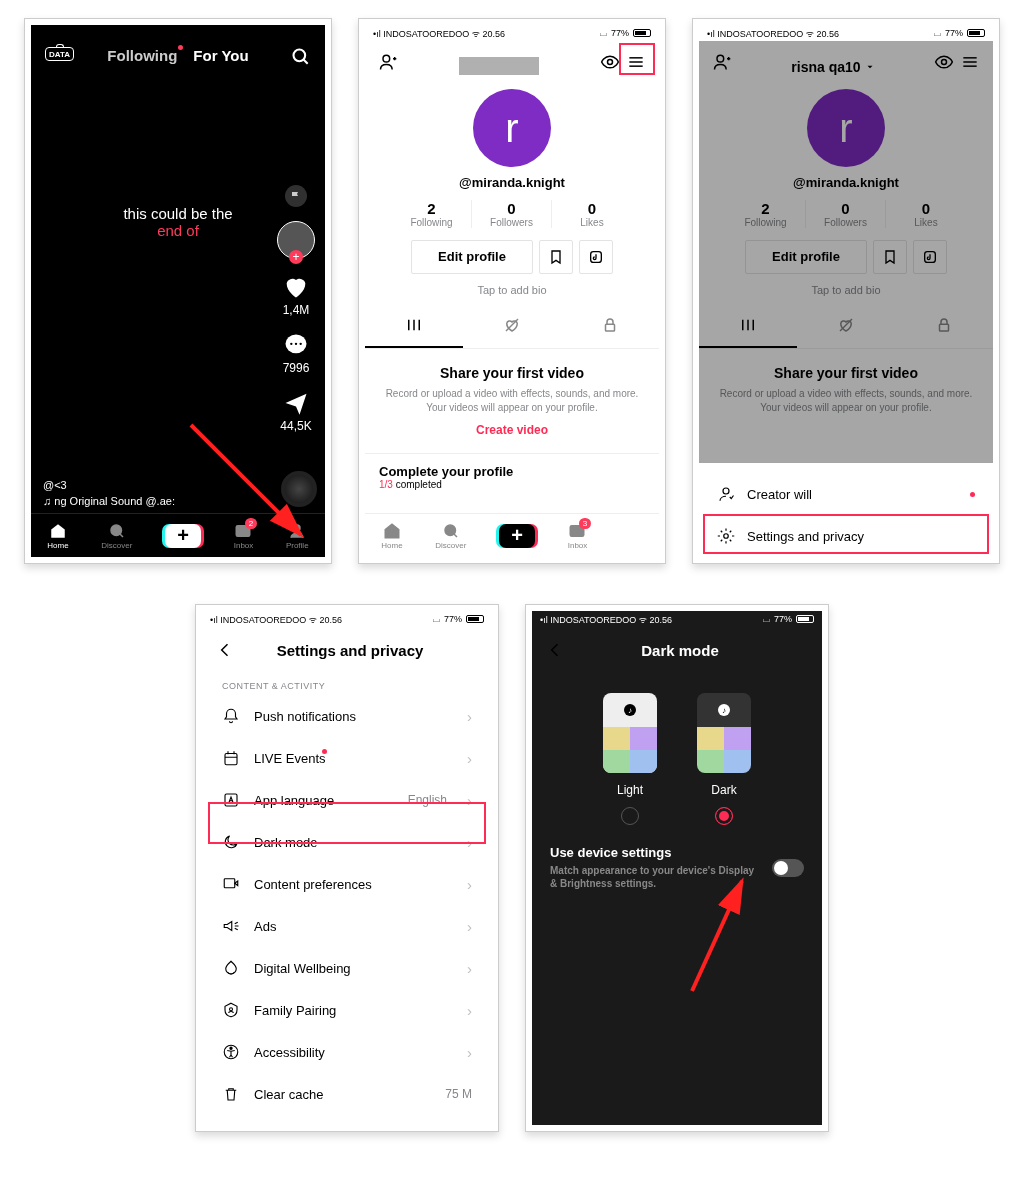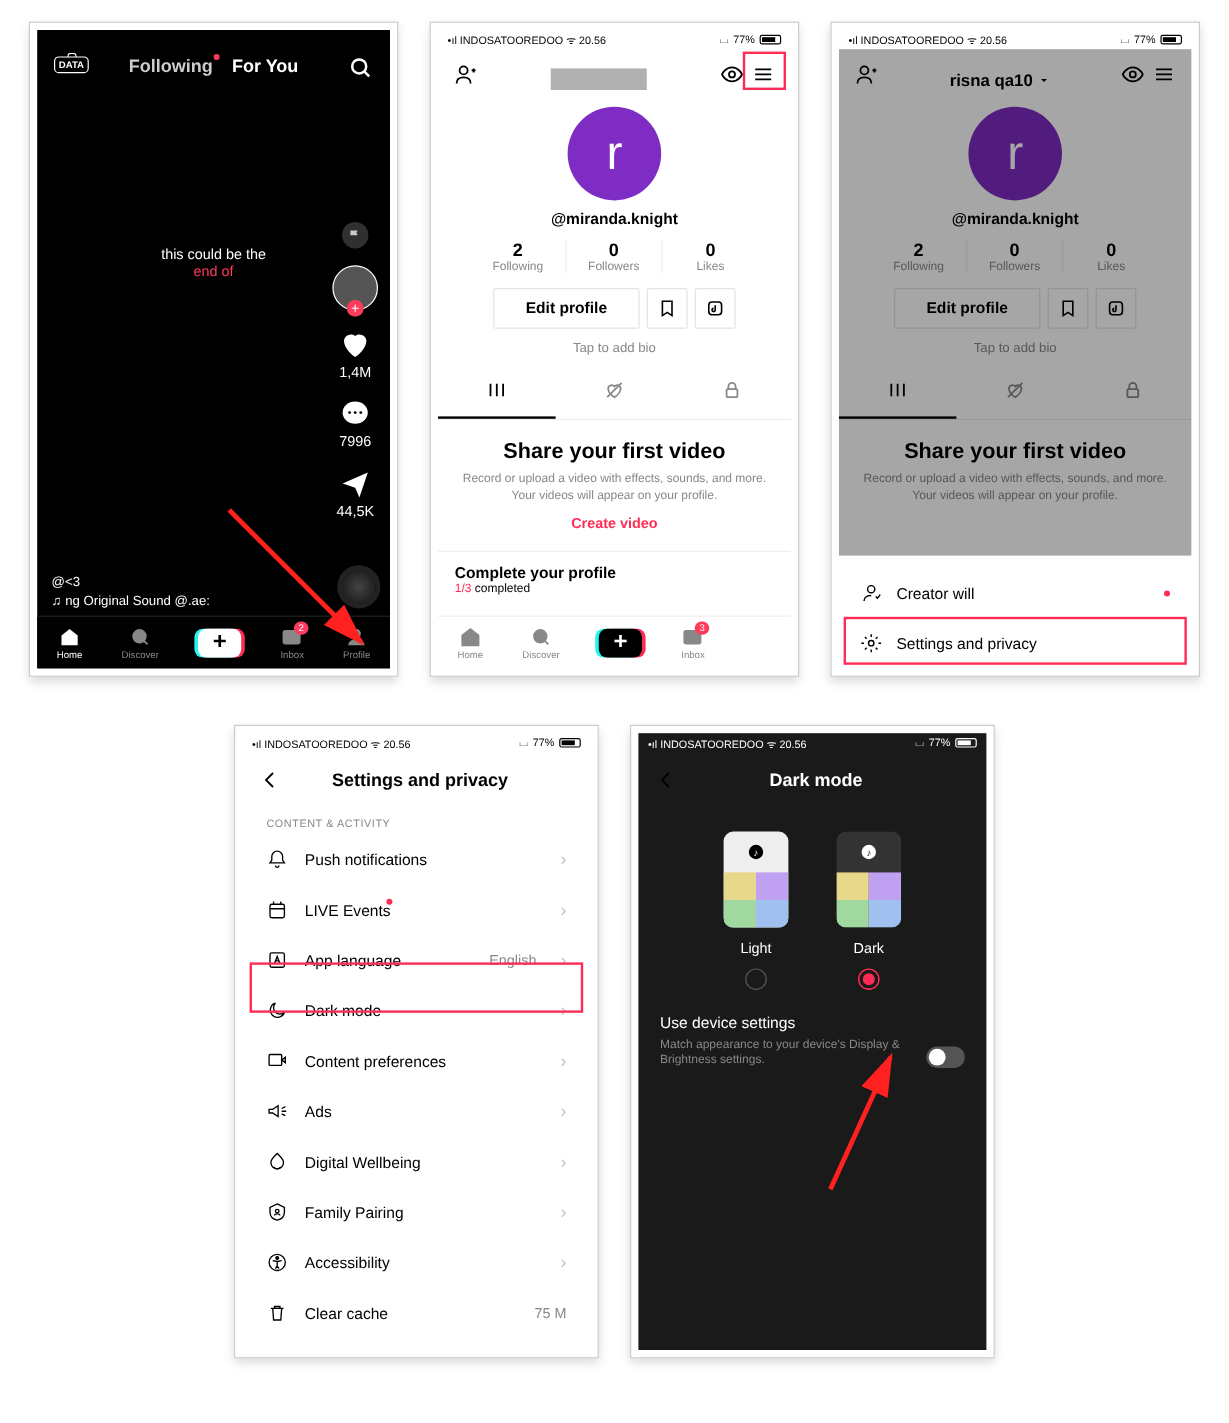--- a/index.html
+++ b/index.html
@@ -17,21 +17,21 @@
   .sb-batt::after { content:''; position:absolute; left:1px; top:1px; bottom:1px; width:70%; background: currentColor; }
 
   
   .feed { position: relative; height: 100%; }
   .feed-top { position: absolute; top: 22px; left: 0; right: 0; display: flex; justify-content: center; gap: 16px; color: #fff; font-size: 15px; font-weight: 600; align-items: center; }
   .feed-top .following { color: #ccc; position: relative; }
   .feed-top .following::after { content:''; position:absolute; top:-2px; right:-6px; width:5px; height:5px; background:#ff3b5c; border-radius:50%; }
   .live { position: absolute; left: 14px; top: 22px; color: #fff; font-size: 8px; font-weight: 700; border: 1.5px solid #fff; border-radius: 4px; padding: 2px 3px 1px; }
   .live::before { content: ''; position: absolute; top: -4px; left: 50%; transform: translateX(-50%); width: 6px; height: 3px; border: 1.5px solid #fff; border-bottom: none; border-radius: 3px 3px 0 0; }
   .search-icon { position: absolute; right: 14px; top: 22px; color: #fff; }
-  .caption { position: absolute; left: 50%; transform: translateX(-50%); top: 180px; color: #fff; font-size: 12px; text-align: center; }
+  .caption { position: absolute; left: 50%; transform: translateX(-50%); top: 180px; color: #fff; font-size: 15px; text-align: center; }
   .caption .red { color: #ff3b5c; }
   .rside { position: absolute; right: 10px; top: 160px; display: flex; flex-direction: column; gap: 14px; align-items: center; color: #fff; }
   .flag { width: 22px; height: 22px; border-radius: 50%; background: rgba(60,60,60,.8); display:flex; align-items:center; justify-content:center; }
   .pp { width: 38px; height: 38px; border-radius: 50%; background: #555; border: 1.5px solid #fff; position: relative; }
   .pp::after { content:'+'; position:absolute; bottom:-6px; left:50%; transform:translateX(-50%); width:14px; height:14px; background:#ff3b5c; border-radius:50%; color:#fff; font-size:12px; line-height:14px; text-align:center; }
   .icn { display: flex; flex-direction: column; align-items: center; gap: 2px; }
   .icn svg { width: 28px; height: 28px; fill: #fff; }
   .icn span { font-size: 12px; text-align: center; }
   .disc { position: absolute; bottom: 50px; right: 8px; width: 36px; height: 36px; border-radius: 50%; background: radial-gradient(#444, #111); border: 4px solid #222; }
   .feed-bottom { position: absolute; left: 12px; bottom: 50px; color: #fff; font-size: 11px; display:flex; flex-direction:column; gap:4px; }
@@ -58,21 +58,21 @@
   .btns { display:flex; justify-content:center; gap:6px; margin-bottom:10px; }
   .btns .edit { border:1px solid #e3e3e4; padding:8px 26px; font-size:13px; font-weight:600; border-radius:2px; }
   .btns .sq { border:1px solid #e3e3e4; width:34px; height:34px; display:flex; align-items:center; justify-content:center; border-radius:2px; }
   .bio { text-align:center; font-size:11px; color:#86878b; margin-bottom:12px; }
   .tabs { display:flex; border-bottom:1px solid #eee; }
   .tab { flex:1; text-align:center; padding:8px 0; }
   .tab svg { width: 18px; height: 18px; stroke:#888; fill:none; }
   .tab.active { border-bottom: 2px solid #000; }
   .tab.active svg { stroke: #000; }
   .share { padding: 16px 20px; text-align:center; }
-  .share h4 { font-size: 18px; margin-bottom:6px; }
+  .share h4 { font-size: 14px; margin-bottom:6px; }
   .share p { font-size: 10px; color:#86878b; line-height:1.4; margin-bottom:8px; }
   .share .cv { color:#fe2c55; font-size:12px; font-weight:600; }
   .complete { border-top:1px solid #eee; padding:10px 14px; }
   .complete h5 { font-size:13px; }
   .complete p { font-size:10px; }
   .complete .onethree { color:#fe2c55; }
   .nav.light { background:#fff; border-top:1px solid #eee; color:#888; }
   .nav.light .plus { background:#000; color:#fff; box-shadow: -3px 0 0 #25f4ee, 3px 0 0 #fe2c55; }
 
   .dim { position:absolute; inset:0; top:16px; bottom:94px; background: rgba(0,0,0,.35); pointer-events:none; }
@@ -100,21 +100,21 @@
   .mock { width:54px; height:80px; border-radius:8px; overflow:hidden; background:#222; display:flex; flex-direction:column; }
   .mock.light { background:#eee; }
   .mock-top { height:34px; display:flex; align-items:center; justify-content:center; }
   .mock-top .tk { width:12px; height:12px; border-radius:50%; background:#000; display:flex; align-items:center; justify-content:center; }
   .mock.light .mock-top .tk { background:#000; color:#fff; }
   .mock-grid { flex:1; display:grid; grid-template-columns:1fr 1fr; }
   .mock-grid div:nth-child(1){background:#e8d88c;} .mock-grid div:nth-child(2){background:#c0a0f0;}
   .mock-grid div:nth-child(3){background:#a0d8a0;} .mock-grid div:nth-child(4){background:#a0c0f0;}
   .radio { width:18px; height:18px; border-radius:50%; border:1.5px solid #555; }
   .radio.sel { border-color:#fe2c55; background:#fe2c55; box-shadow: inset 0 0 0 3px #1a1a1a; }
-  .device { padding:0 18px; color:#fff; font-size:13px; display:flex; align-items:flex-end; gap:12px; }
+  .device { padding:0 18px; color:#fff; font-size:13px; display:flex; align-items:center; gap:12px;font-weight:bold; }
   .device .txt { flex:1; }
   .device .sub { font-size:10px; color:#888; line-height:1.3; margin-top:4px; }
   .toggle { width:32px; height:18px; background:#555; border-radius:9px; position:relative; flex-shrink:0; }
   .toggle::after { content:''; position:absolute; width:14px; height:14px; background:#fff; border-radius:50%; left:2px; top:2px; }
 
   
   .hl { position:absolute; border:2.5px solid #fe2c55; pointer-events:none; }
   .arrow { position:absolute; pointer-events:none; }
 
   .phone.big { width: 304px; height: 528px; }

